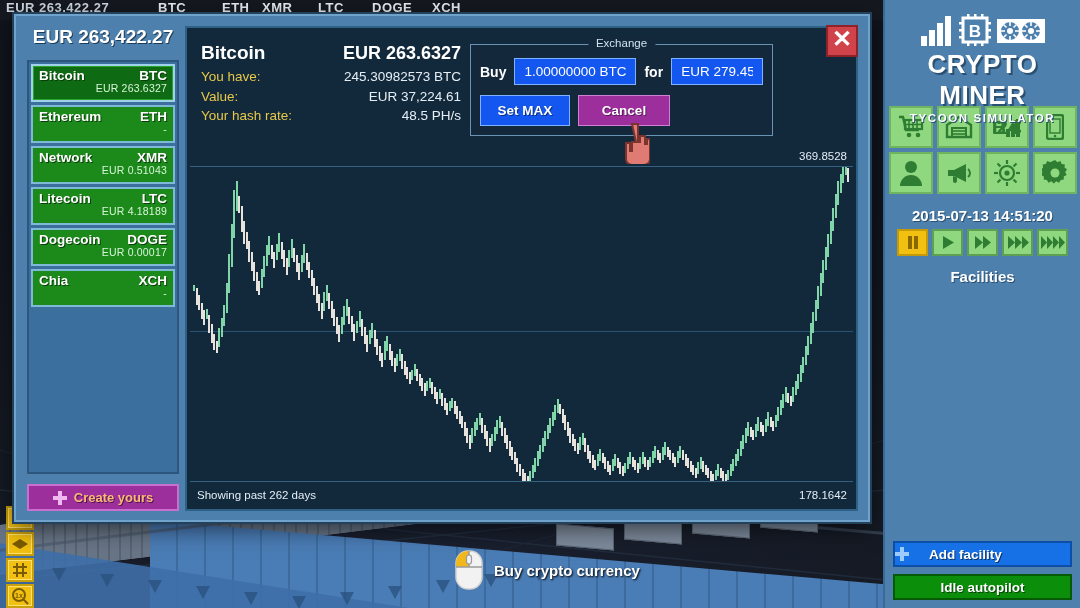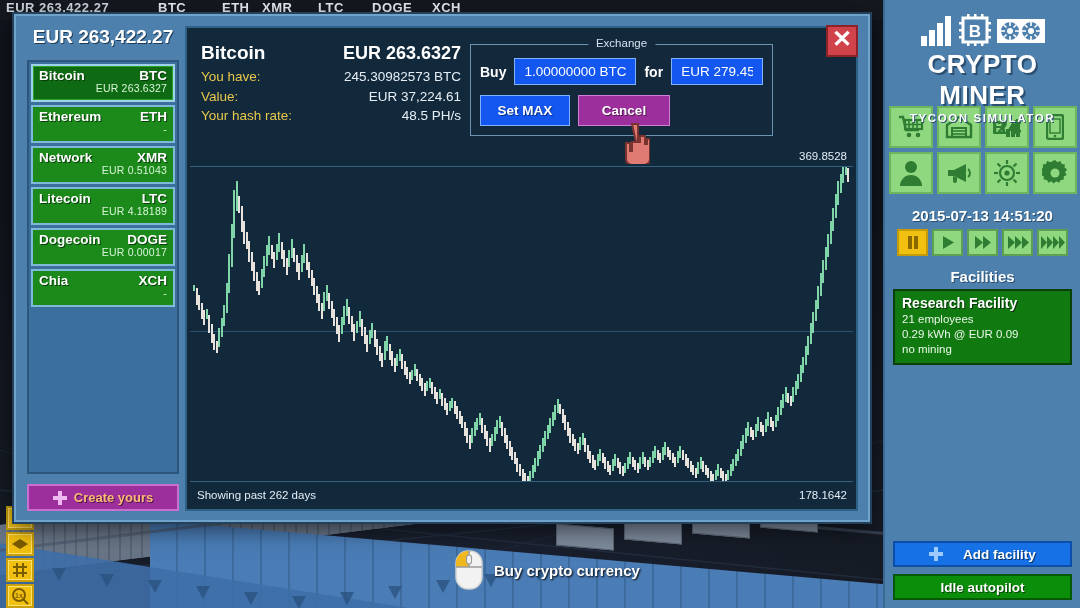--- a/index.html
+++ b/index.html
@@ -279,21 +279,21 @@
     padding: 4px 7px 6px 7px; margin-bottom: 6px; cursor: pointer;
   }
   .fac-name {
     color: #ffffff; font-size: 14px; font-weight: bold; text-shadow: 1px 1px 0 #063206;
     margin-bottom: 1px;
   }
   .fac-line { color: #eaf7ea; font-size: 11.5px; line-height: 15px; }
   .bottom-btns { position: absolute; left: 8px; right: 8px; bottom: 8px; }
   .add-fac {
     height: 26px; background: #1670e6; border: 2px solid #0d4fa8;
-    display: flex; align-items: center; justify-content: center; gap: 20px;
+    display: flex; align-items: center; justify-content: flex-start; gap: 20px;
     margin-bottom: 7px; cursor: pointer;
   }
   .add-fac .lbl { color: #fff; font-size: 13.5px; font-weight: bold; text-shadow: 1px 1px 0 #0a3569; }
   .plus-ic2 { width: 14px; height: 14px; position: relative; }
   .plus-ic2::before, .plus-ic2::after { content:""; position:absolute; background:#9ecbff; }
   .plus-ic2::before { left:5px; top:0; width:4px; height:14px; }
   .plus-ic2::after  { left:0; top:5px; width:14px; height:4px; }
   .idle-auto {
     height: 26px; background: #0b8f0b; border: 2px solid #065a06;
     display: flex; align-items: center; justify-content: center; cursor: pointer;
@@ -939,26 +939,20 @@
           <polygon points="6,1 12,7.5 6,14" fill="#2e7d32"></polygon>
           <polygon points="12,1 18,7.5 12,14" fill="#2e7d32"></polygon>
           <polygon points="18,1 24,7.5 18,14" fill="#2e7d32"></polygon>
         </svg>
       </div>
     </div>
 
     <div class="fac-title">Facilities</div>
 
     <div class="fac-list">
-      <div class="fac-card">
-        <div class="fac-name">Research Facility</div>
-        <div class="fac-line">21 employees</div>
-        <div class="fac-line">0.29 kWh @ EUR 0.09</div>
-        <div class="fac-line">no mining</div>
-      </div>
     </div>
 
     <div class="bottom-btns">
       <div class="add-fac">
         <span class="plus-ic2"></span>
         <span class="lbl">Add facility</span>
       </div>
       <div class="idle-auto">
         <span class="lbl">Idle autopilot</span>
       </div>

